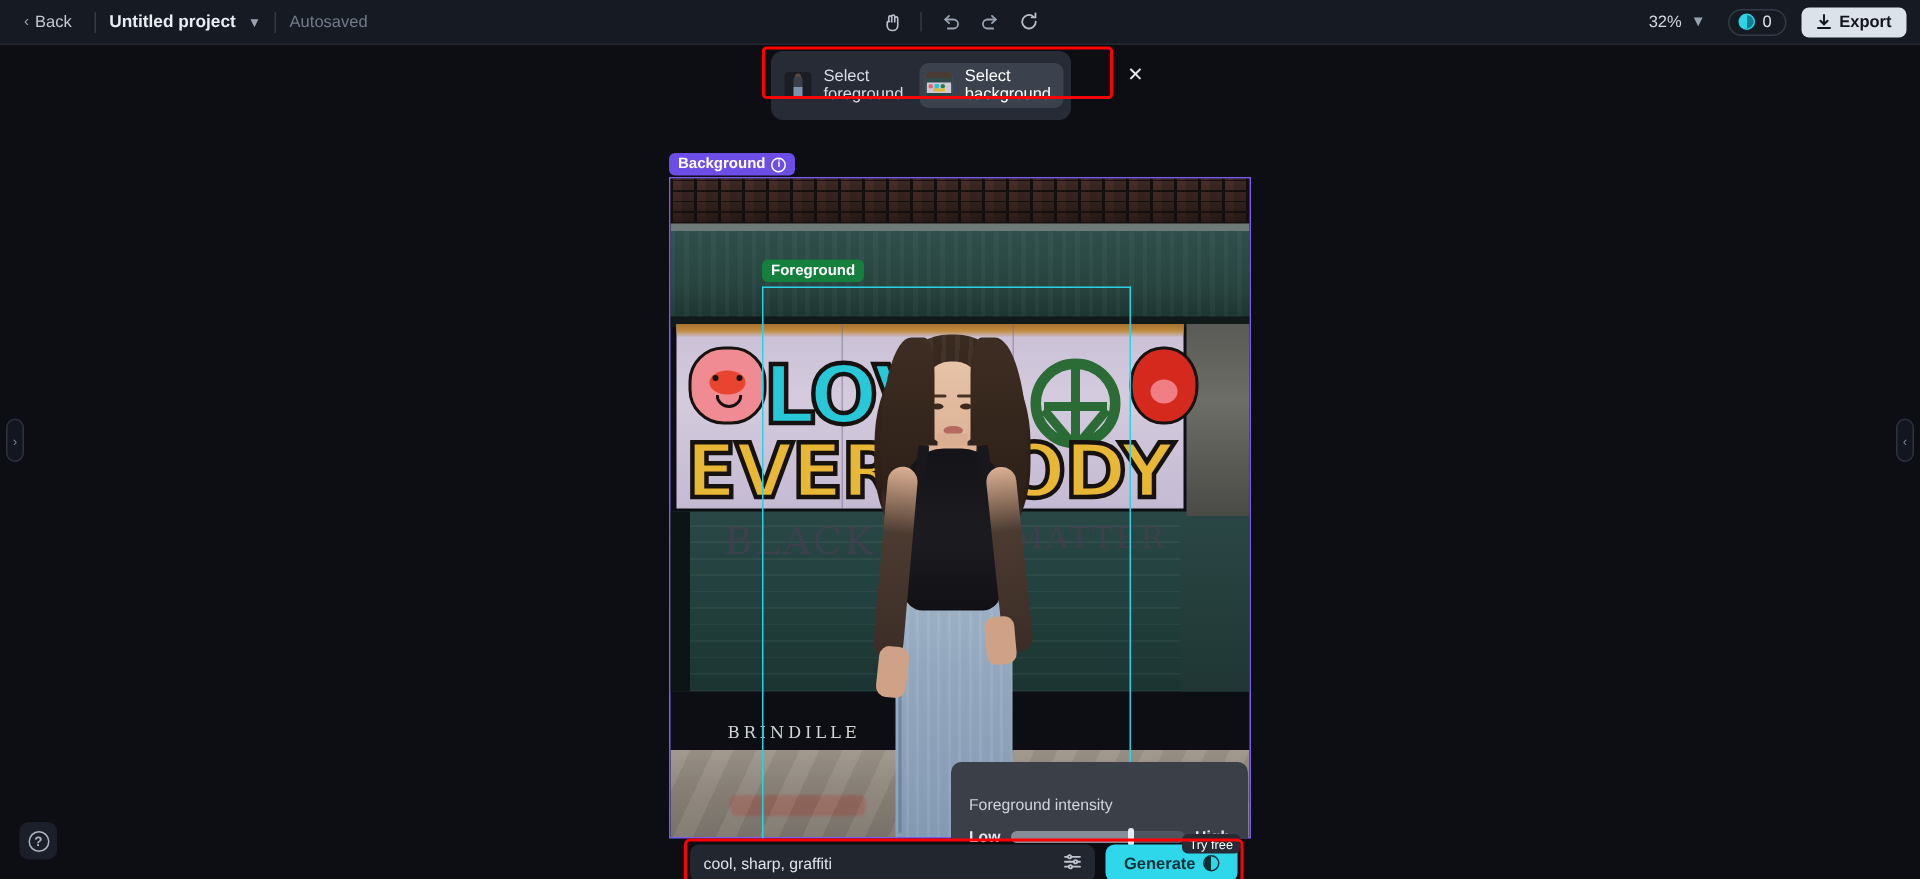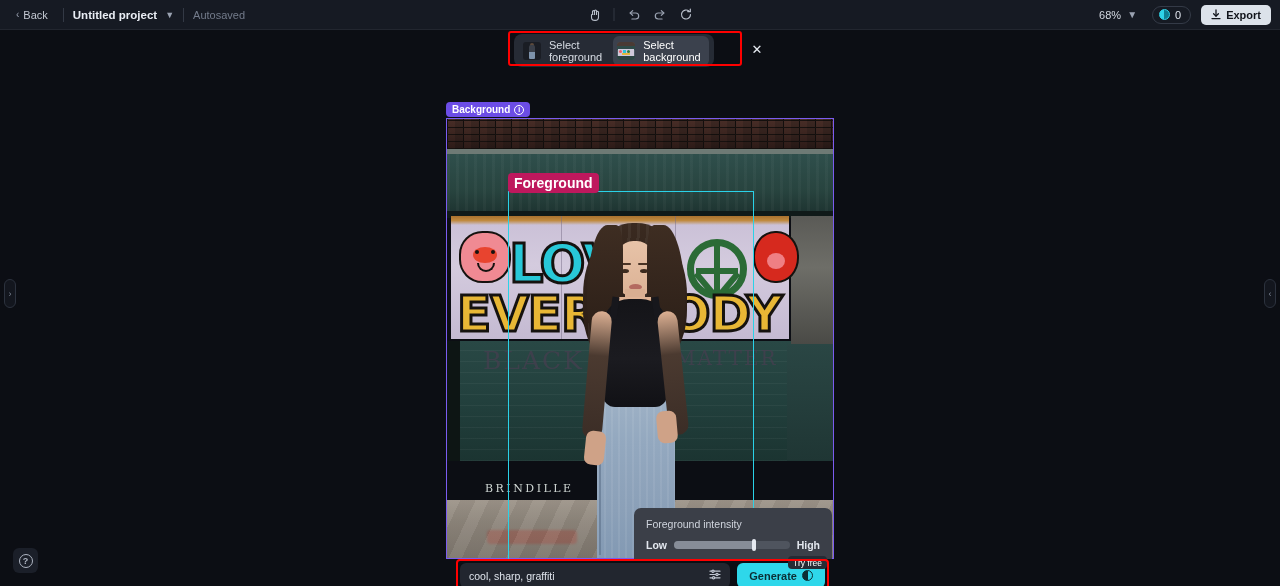--- a/index.html
+++ b/index.html
@@ -85,21 +85,21 @@
   }
 
   
   .select-wrap { position: absolute; left: 508px; top: 31px; }
   .select-redbox {
     position: absolute; left: 0px; top: 0px; width: 234px; height: 35px;
     border: 2.5px solid #ff0000; border-radius: 3px; pointer-events: none;
   }
   .select-bar {
     position: absolute; left: 6px; top: 3px;
-    height: 33px; background: #262b35; border-radius: 8px;
+    height: 46px; background: #262b35; border-radius: 8px;
     display: flex; align-items: center; gap: 3px; padding: 0 5px;
   }
   .sel-opt {
     display: flex; align-items: center; gap: 8px;
     border-radius: 6px; padding: 3px 8px 3px 4px; cursor: pointer;
     font-size: 11px; color: #d8dde5;
   }
   .sel-opt.active { background: #3b414d; color: #ffffff; }
   .thumb { width: 18px; height: 18px; border-radius: 3px; overflow: hidden; position: relative; flex: 0 0 auto; }
   .thumb-fg { background: #1a1d24; }
@@ -320,28 +320,28 @@
   .p-jeans-seam { position:absolute; left: 38px; top: 190px; width: 2px; height: 150px; background: rgba(90,110,135,.55); }
   .p-belt { position:absolute; left: 36px; top: 178px; width: 78px; height: 9px; background:#7d93ad; }
 
   
   .fg-rect {
     position: absolute; left: 508px; top: 161px; width: 246px; height: 368px;
     border: 1.5px solid #2ad2e8; border-bottom: none; z-index: 7; pointer-events: none;
   }
   .fg-label {
     position: absolute; left: 508px; top: 143px;
-    background: #be185d; color: #ffffff; font-size: 14px; font-weight: bold;
+    background: #15803d; color: #ffffff; font-size: 10px; font-weight: bold;
     padding: 2px 6px; border-radius: 4px; z-index: 9;
   }
 
   
   .intensity {
     position: absolute; left: 634px; top: 478px; width: 198px; height: 51px;
-    background: #3b3f48; border-radius: 7px 7px 0 0; padding: 10px 12px; z-index: 10;
+    background: #3b3f48; border-radius: 7px 7px 0 0; padding: 23px 12px; z-index: 10;
   }
   .int-title { color: #cfd4dd; font-size: 10.5px; margin-bottom: 9px; }
   .int-row { display: flex; align-items: center; gap: 7px; }
   .int-lbl { color: #e3e7ee; font-size: 10.5px; font-weight: bold; }
   .slider { position: relative; flex: 1; height: 8px; border-radius: 4px; background: #4f545e; cursor: pointer; }
   .slider .fill { position:absolute; left:0; top:0; height:100%; width: 69%; background:#878d98; border-radius: 4px 0 0 4px; }
   .slider .knob { position:absolute; left: 67%; top:-2px; width: 4px; height: 12px; background:#e6eaf1; border-radius: 2px; }
 
   
   .prompt-redbox {
@@ -414,21 +414,21 @@
       <div class="tool-ic">
         <svg width="13" height="13" viewBox="0 0 13 13" fill="none" stroke="#b9c0cc" stroke-width="1.2" stroke-linecap="round">
           <path d="M11 6.5a4.5 4.5 0 1 1-1.6-3.45"></path>
             <path d="M10.8 1v2.6H8.2"></path>
         </svg>
       </div>
     </div>
 
     <div class="tb-right">
       <div class="zoom-ctl">
-        <span>68%</span>
+        <span>32%</span>
         <span class="chev">▼</span>
       </div>
       <div class="credits">
         <span class="coin"></span>
         <span class="cnum">0</span>
       </div>
       <div class="export-btn">
         <svg width="10" height="11" viewBox="0 0 10 11" fill="none" stroke="#11141b" stroke-width="1.3" stroke-linecap="round">
           <path d="M5 1v6"></path>
             <path d="M2.6 4.8 5 7.2l2.4-2.4"></path>

